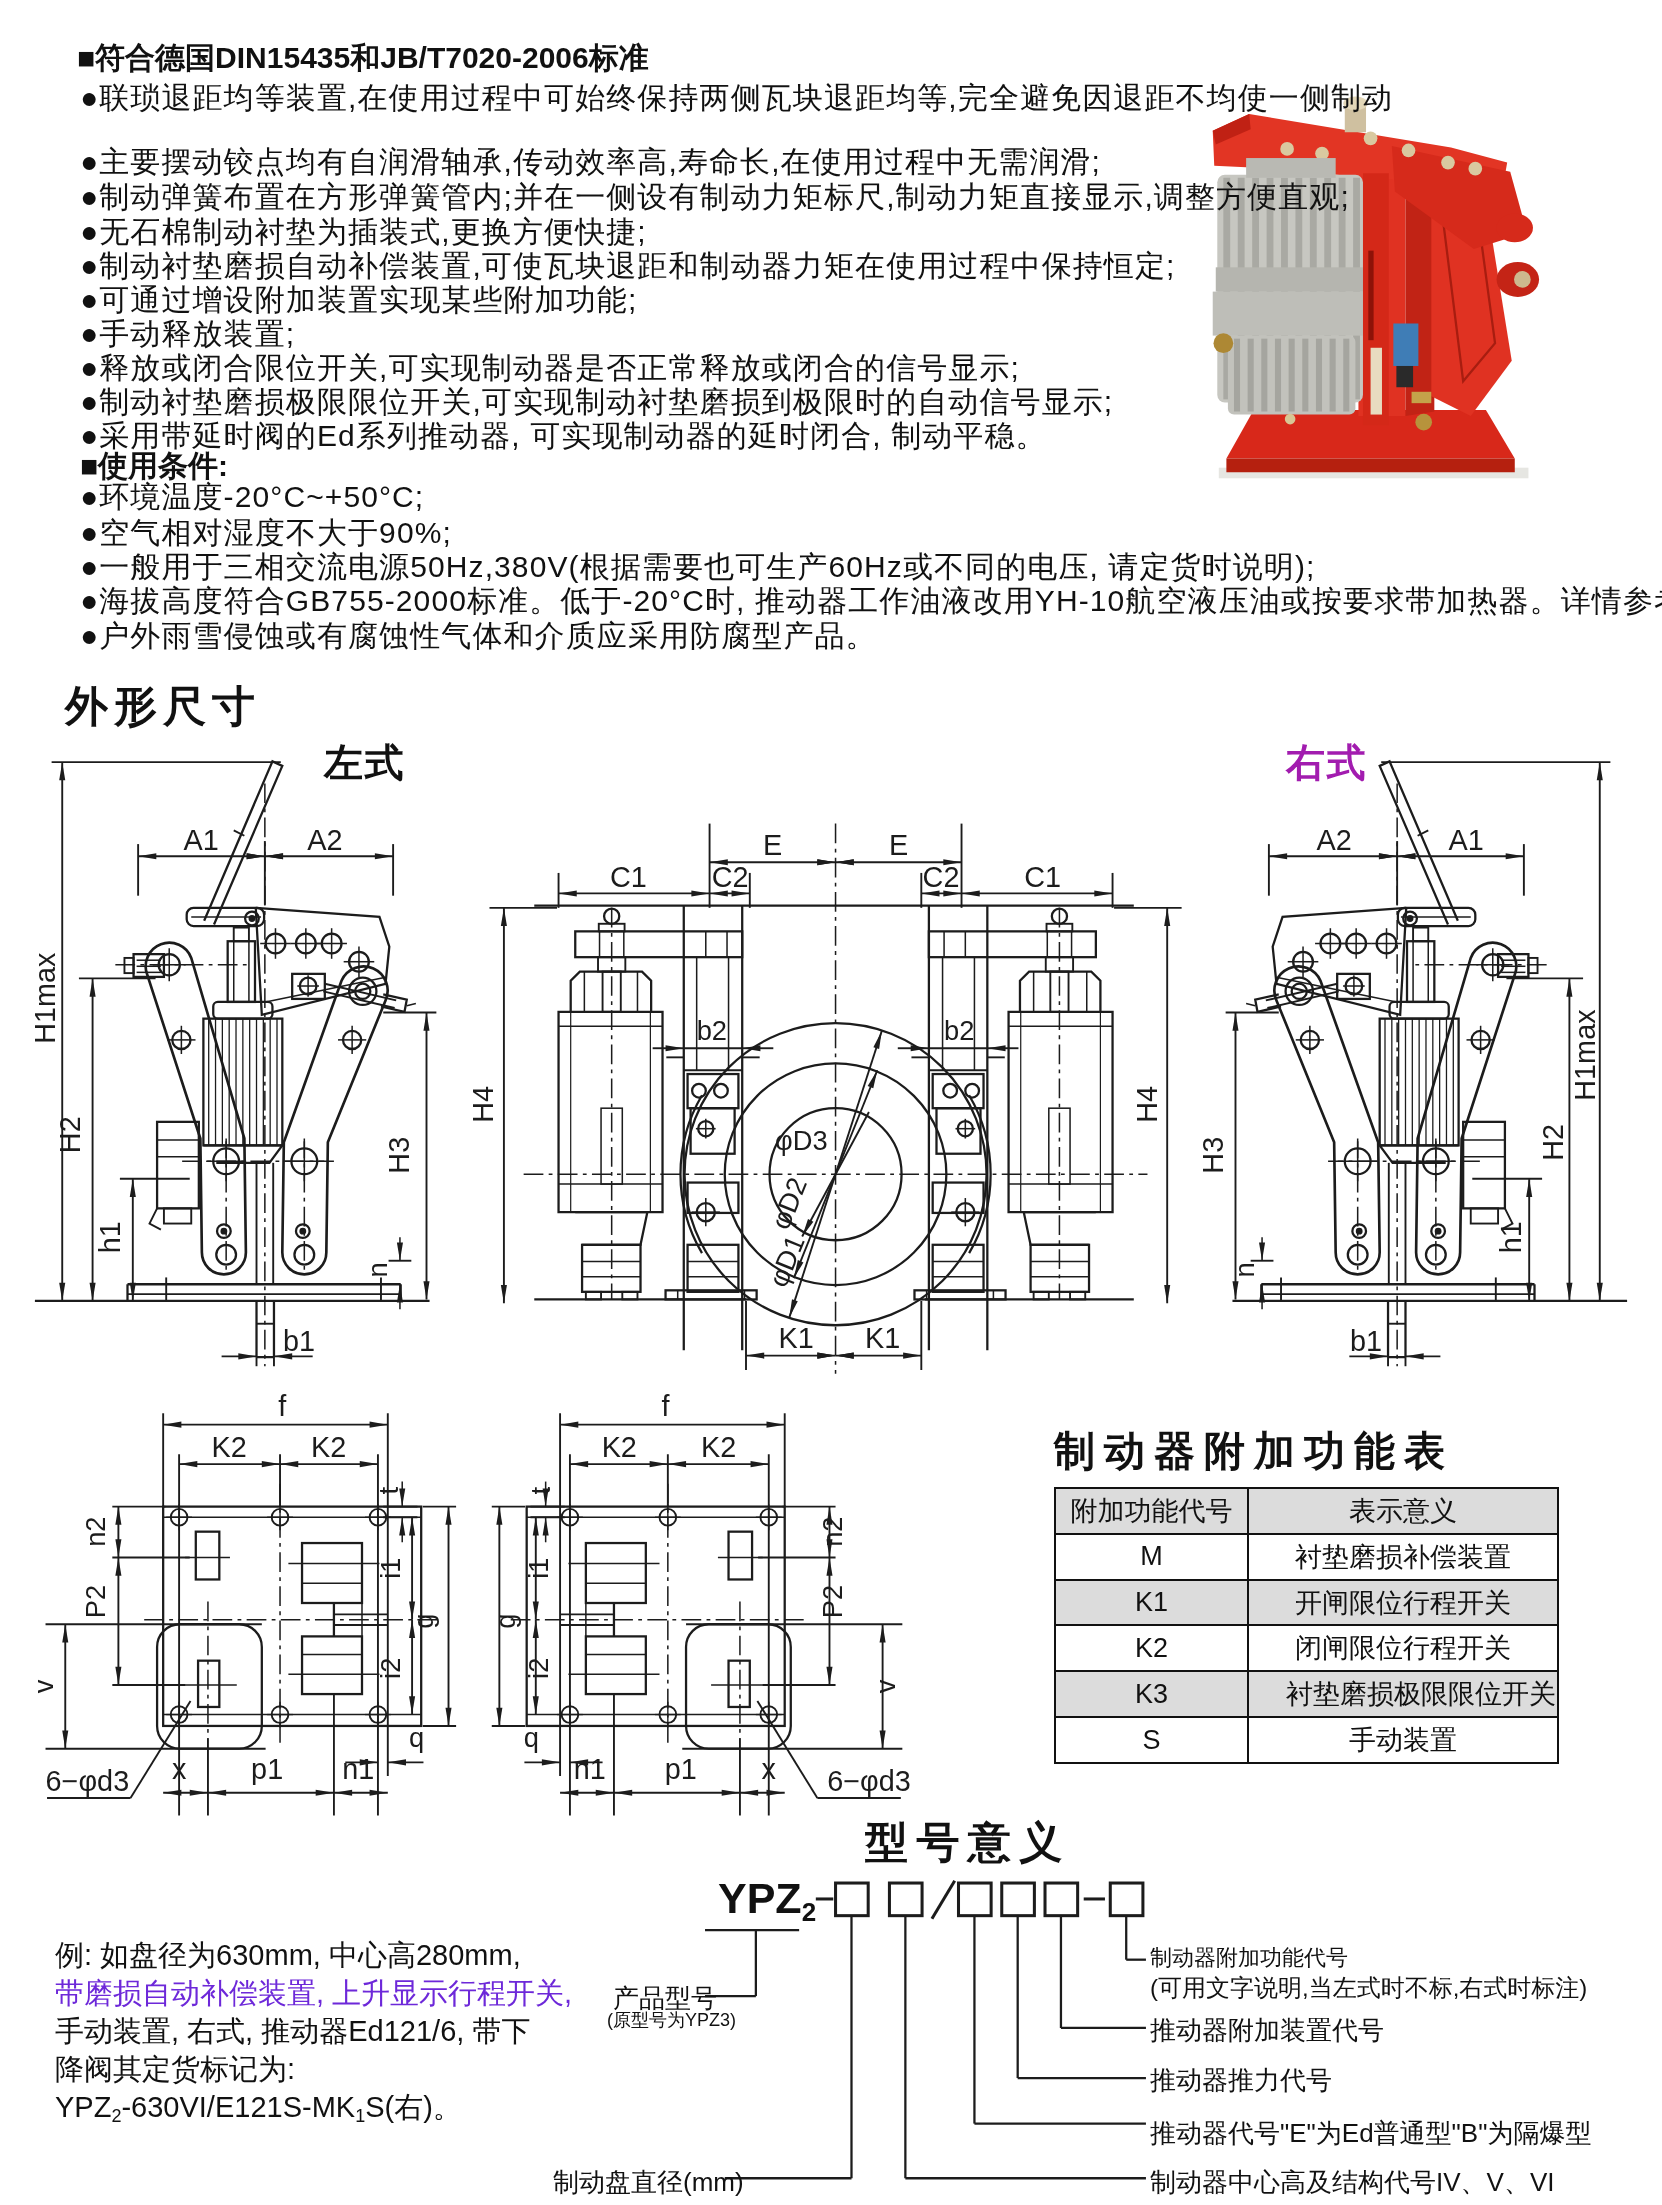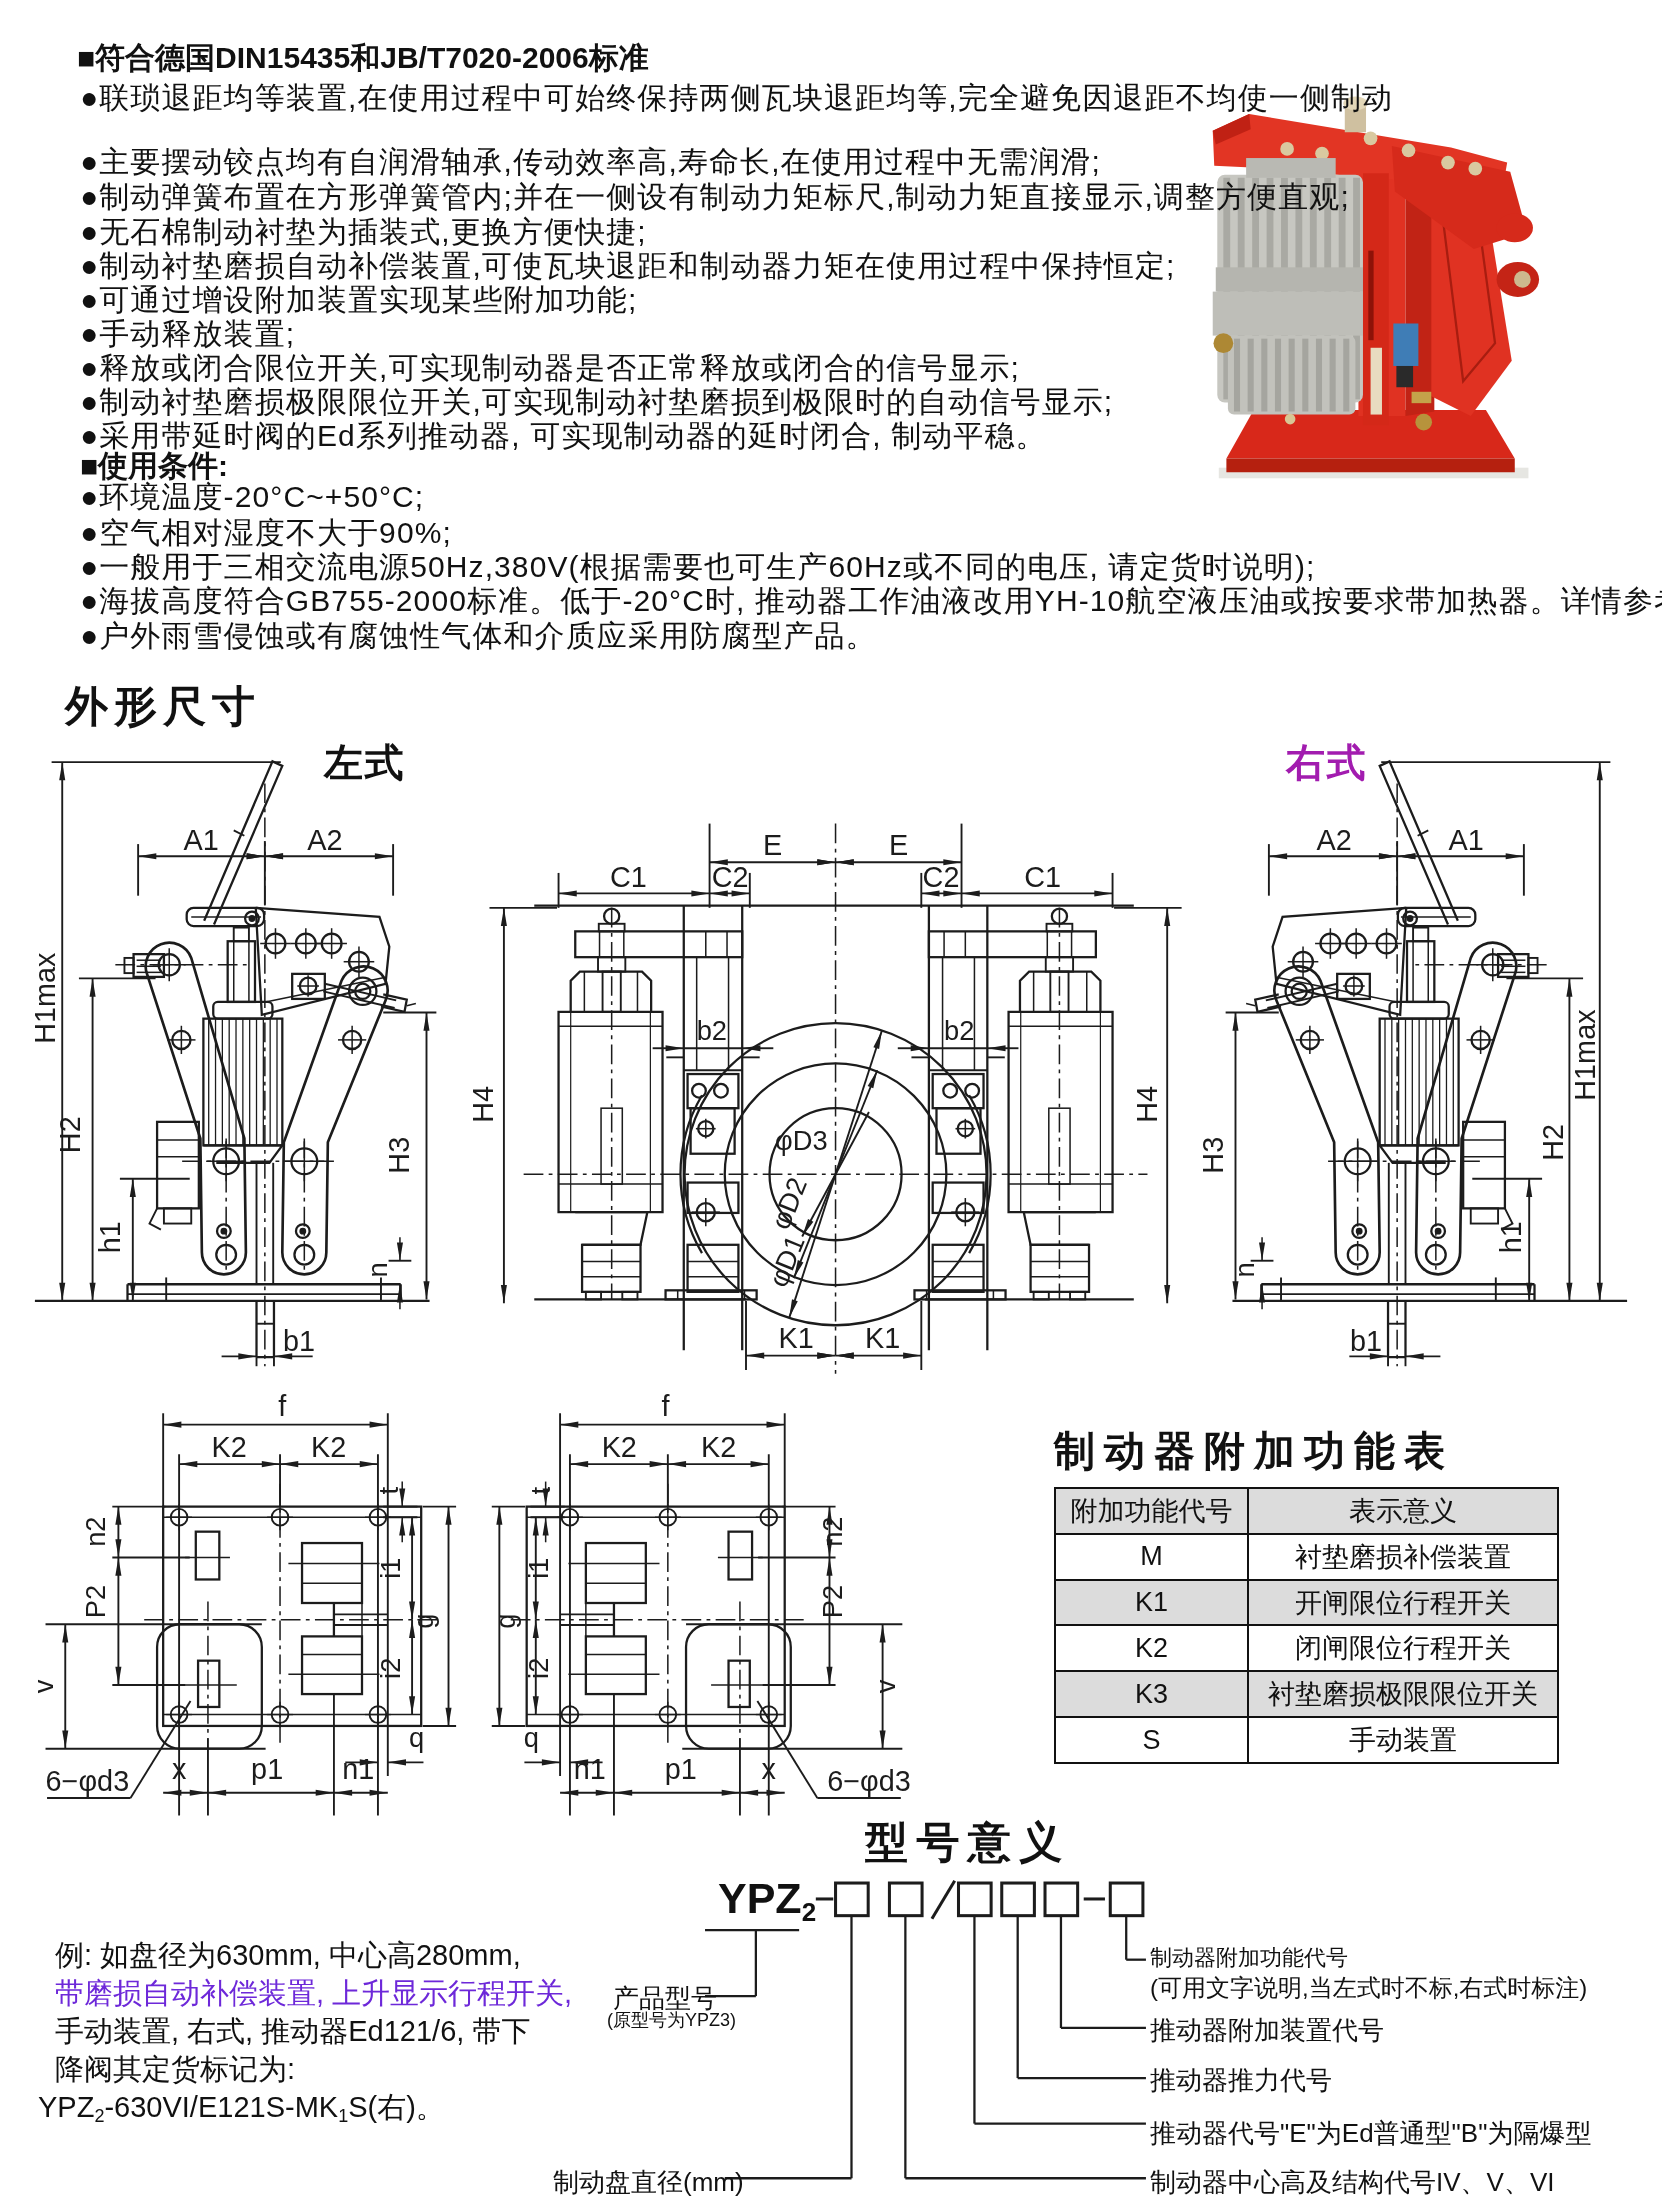--- a/index.html
+++ b/index.html
@@ -558,21 +558,21 @@
         <tr style="background:#dcdcdc">
           <td style="border:2.7px solid #111;text-align:center">K1</td>
           <td style="border:2.7px solid #111;text-align:center">开闸限位行程开关</td>
         </tr>
         <tr style="background:#ffffff">
           <td style="border:2.7px solid #111;text-align:center">K2</td>
           <td style="border:2.7px solid #111;text-align:center">闭闸限位行程开关</td>
         </tr>
         <tr style="background:#dcdcdc">
           <td style="border:2.7px solid #111;text-align:center">K3</td>
-          <td style="border:2.7px solid #111;text-align:center">衬垫磨损极限限位开关</td>
+          <td style="border:2.7px solid #111;text-align:right">衬垫磨损极限限位开关</td>
         </tr>
         <tr style="background:#ffffff">
           <td style="border:2.7px solid #111;text-align:center">S</td>
           <td style="border:2.7px solid #111;text-align:center">手动装置</td>
         </tr>
       </tbody>
     </table>
     <div style="position:absolute;left:865px;top:1814px;font-size:43px;color:#111;white-space:nowrap;font-weight:bold;letter-spacing:8.4px;">型号意义</div>
     <div style="position:absolute;left:718px;top:1874px;font-size:43px;font-weight:bold;color:#111">YPZ<span style="font-size:26px;vertical-align:-7.6px">2</span></div>
     <div style="position:absolute;left:1150px;top:1943px;font-size:22px;color:#111;white-space:nowrap;">制动器附加功能代号</div>
@@ -581,14 +581,14 @@
     <div style="position:absolute;left:1150px;top:2063px;font-size:26px;color:#111;white-space:nowrap;">推动器推力代号</div>
     <div style="position:absolute;left:1150px;top:2116px;font-size:26px;color:#111;white-space:nowrap;">推动器代号"E"为Ed普通型"B"为隔爆型</div>
     <div style="position:absolute;left:1150px;top:2165px;font-size:26px;color:#111;white-space:nowrap;">制动器中心高及结构代号IV、V、VI</div>
     <div style="position:absolute;left:553px;top:2165px;font-size:26px;color:#111;white-space:nowrap;">制动盘直径(mm)</div>
     <div style="position:absolute;left:613px;top:1981px;font-size:26px;color:#111;white-space:nowrap;">产品型号</div>
     <div style="position:absolute;left:607px;top:2008px;font-size:18px;color:#111;white-space:nowrap;">(原型号为YPZ3)</div>
     <div style="position:absolute;left:55px;top:1936px;font-size:29px;color:#111;white-space:nowrap;">例: 如盘径为630mm, 中心高280mm,</div>
     <div style="position:absolute;left:55px;top:1974px;font-size:29px;color:#6d28d9;white-space:nowrap;">带磨损自动补偿装置, 上升显示行程开关,</div>
     <div style="position:absolute;left:55px;top:2012px;font-size:29px;color:#111;white-space:nowrap;">手动装置, 右式, 推动器Ed121/6, 带下</div>
     <div style="position:absolute;left:55px;top:2050px;font-size:29px;color:#111;white-space:nowrap;">降阀其定货标记为:</div>
-    <div style="position:absolute;left:38px;top:2088px;font-size:29px;color:#111;white-space:nowrap;">YPZ<span style="font-size:18px;vertical-align:-4.6px">2</span>-630VI/E121S-MK<span style="font-size:18px;vertical-align:-4.6px">1</span>S(右)。</div>
+    <div style="position:absolute;left:55px;top:2088px;font-size:29px;color:#111;white-space:nowrap;">YPZ<span style="font-size:18px;vertical-align:-4.6px">2</span>-630VI/E121S-MK<span style="font-size:18px;vertical-align:-4.6px">1</span>S(右)。</div>
 </div>
 
 </body></html>

